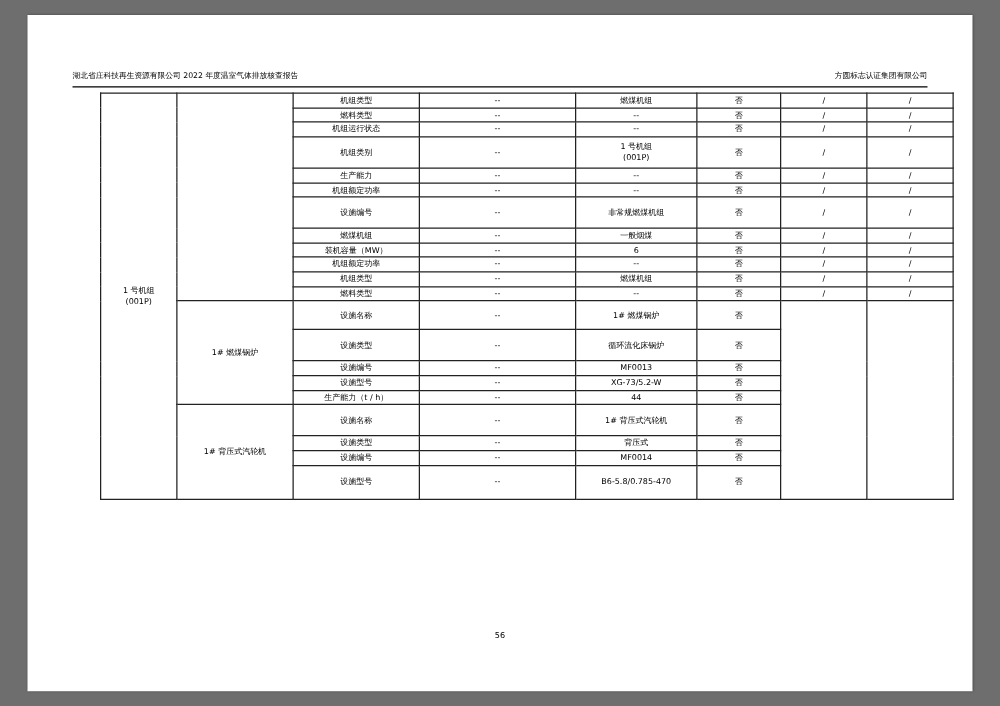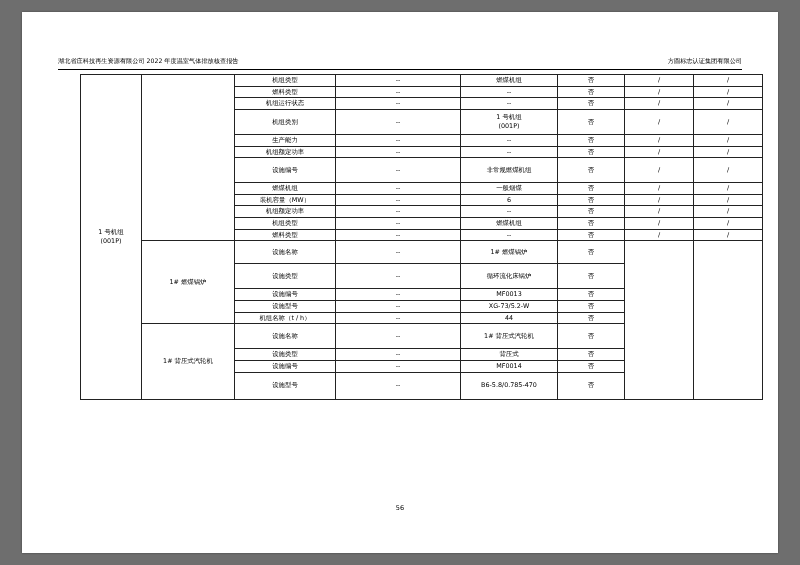--- a/index.html
+++ b/index.html
@@ -243,21 +243,21 @@
         </tr>
 
         <tr>
           <td class="c3">设施型号</td>
           <td class="c4">--</td>
           <td class="c5">XG-73/5.2-W</td>
           <td class="c6">否</td>
         </tr>
 
         <tr>
-          <td class="c3">机组名称（t / h）</td>
+          <td class="c3">生产能力（t / h）</td>
           <td class="c4">--</td>
           <td class="c5">44</td>
           <td class="c6">否</td>
         </tr>
 
         <tr>
           <td class="c2" rowspan="4">1# 背压式汽轮机</td>
           <td class="c3" style="height:22px">设施名称</td>
           <td class="c4">--</td>
           <td class="c5">1# 背压式汽轮机</td>

